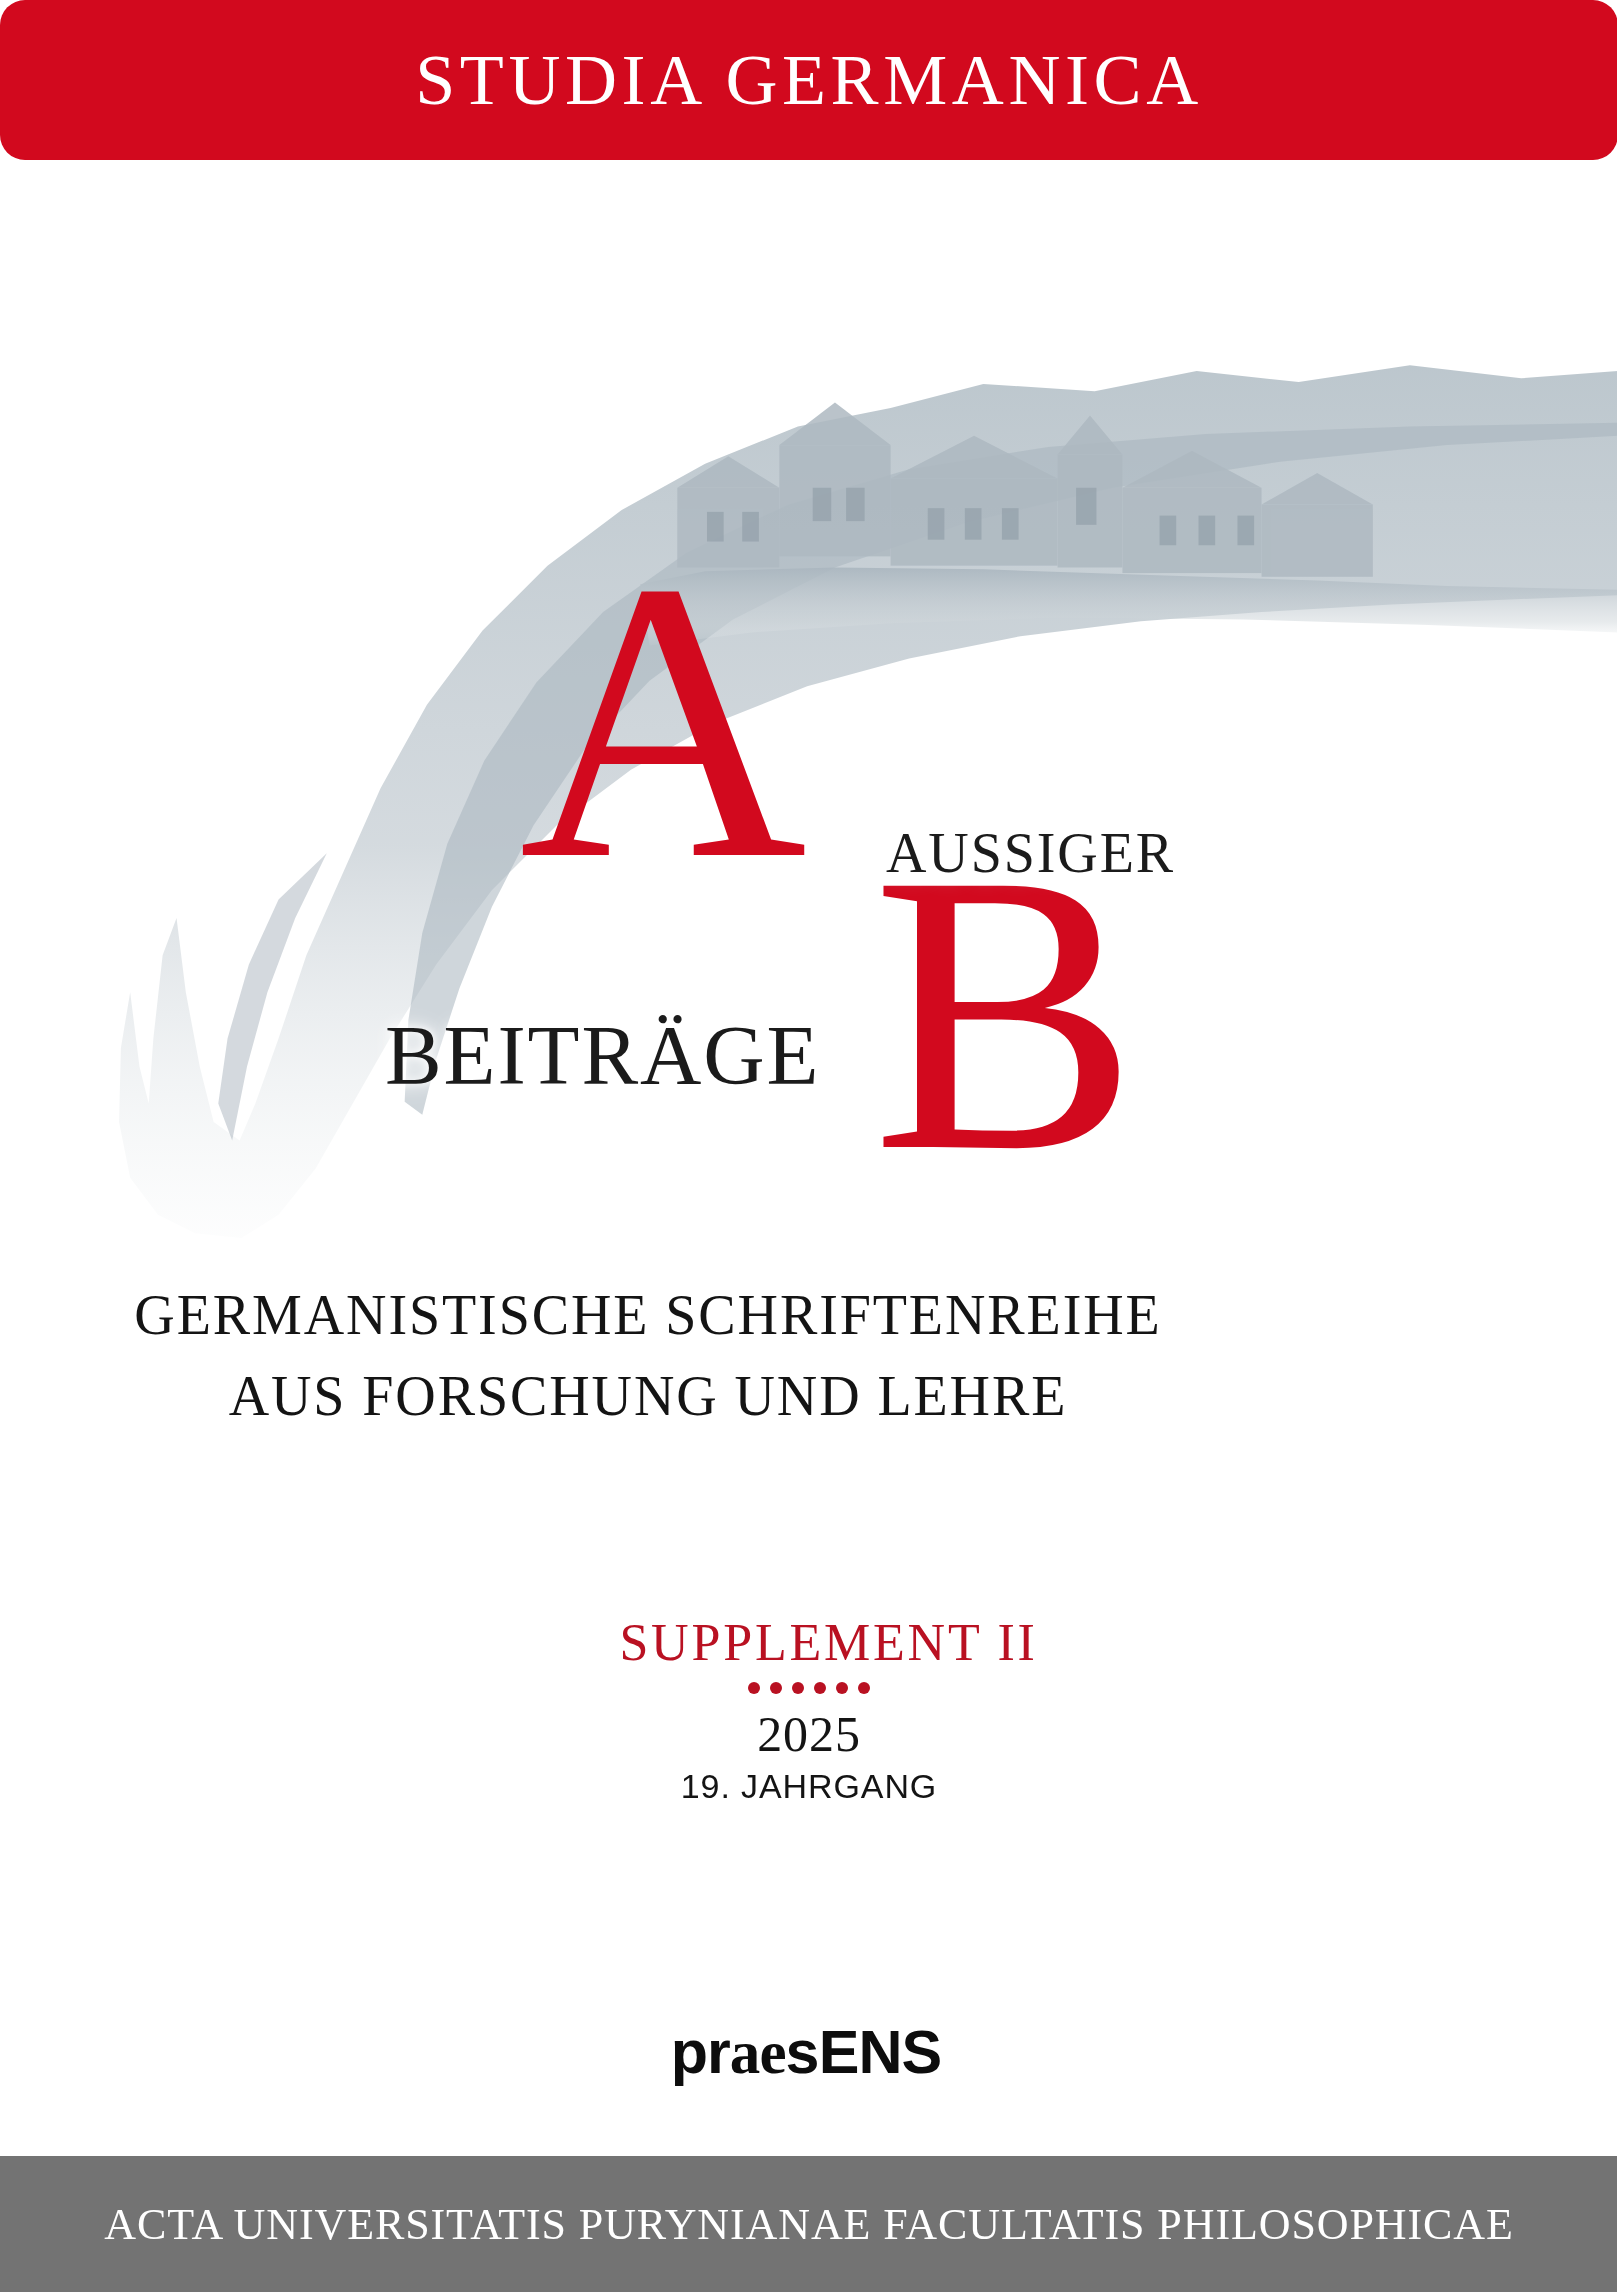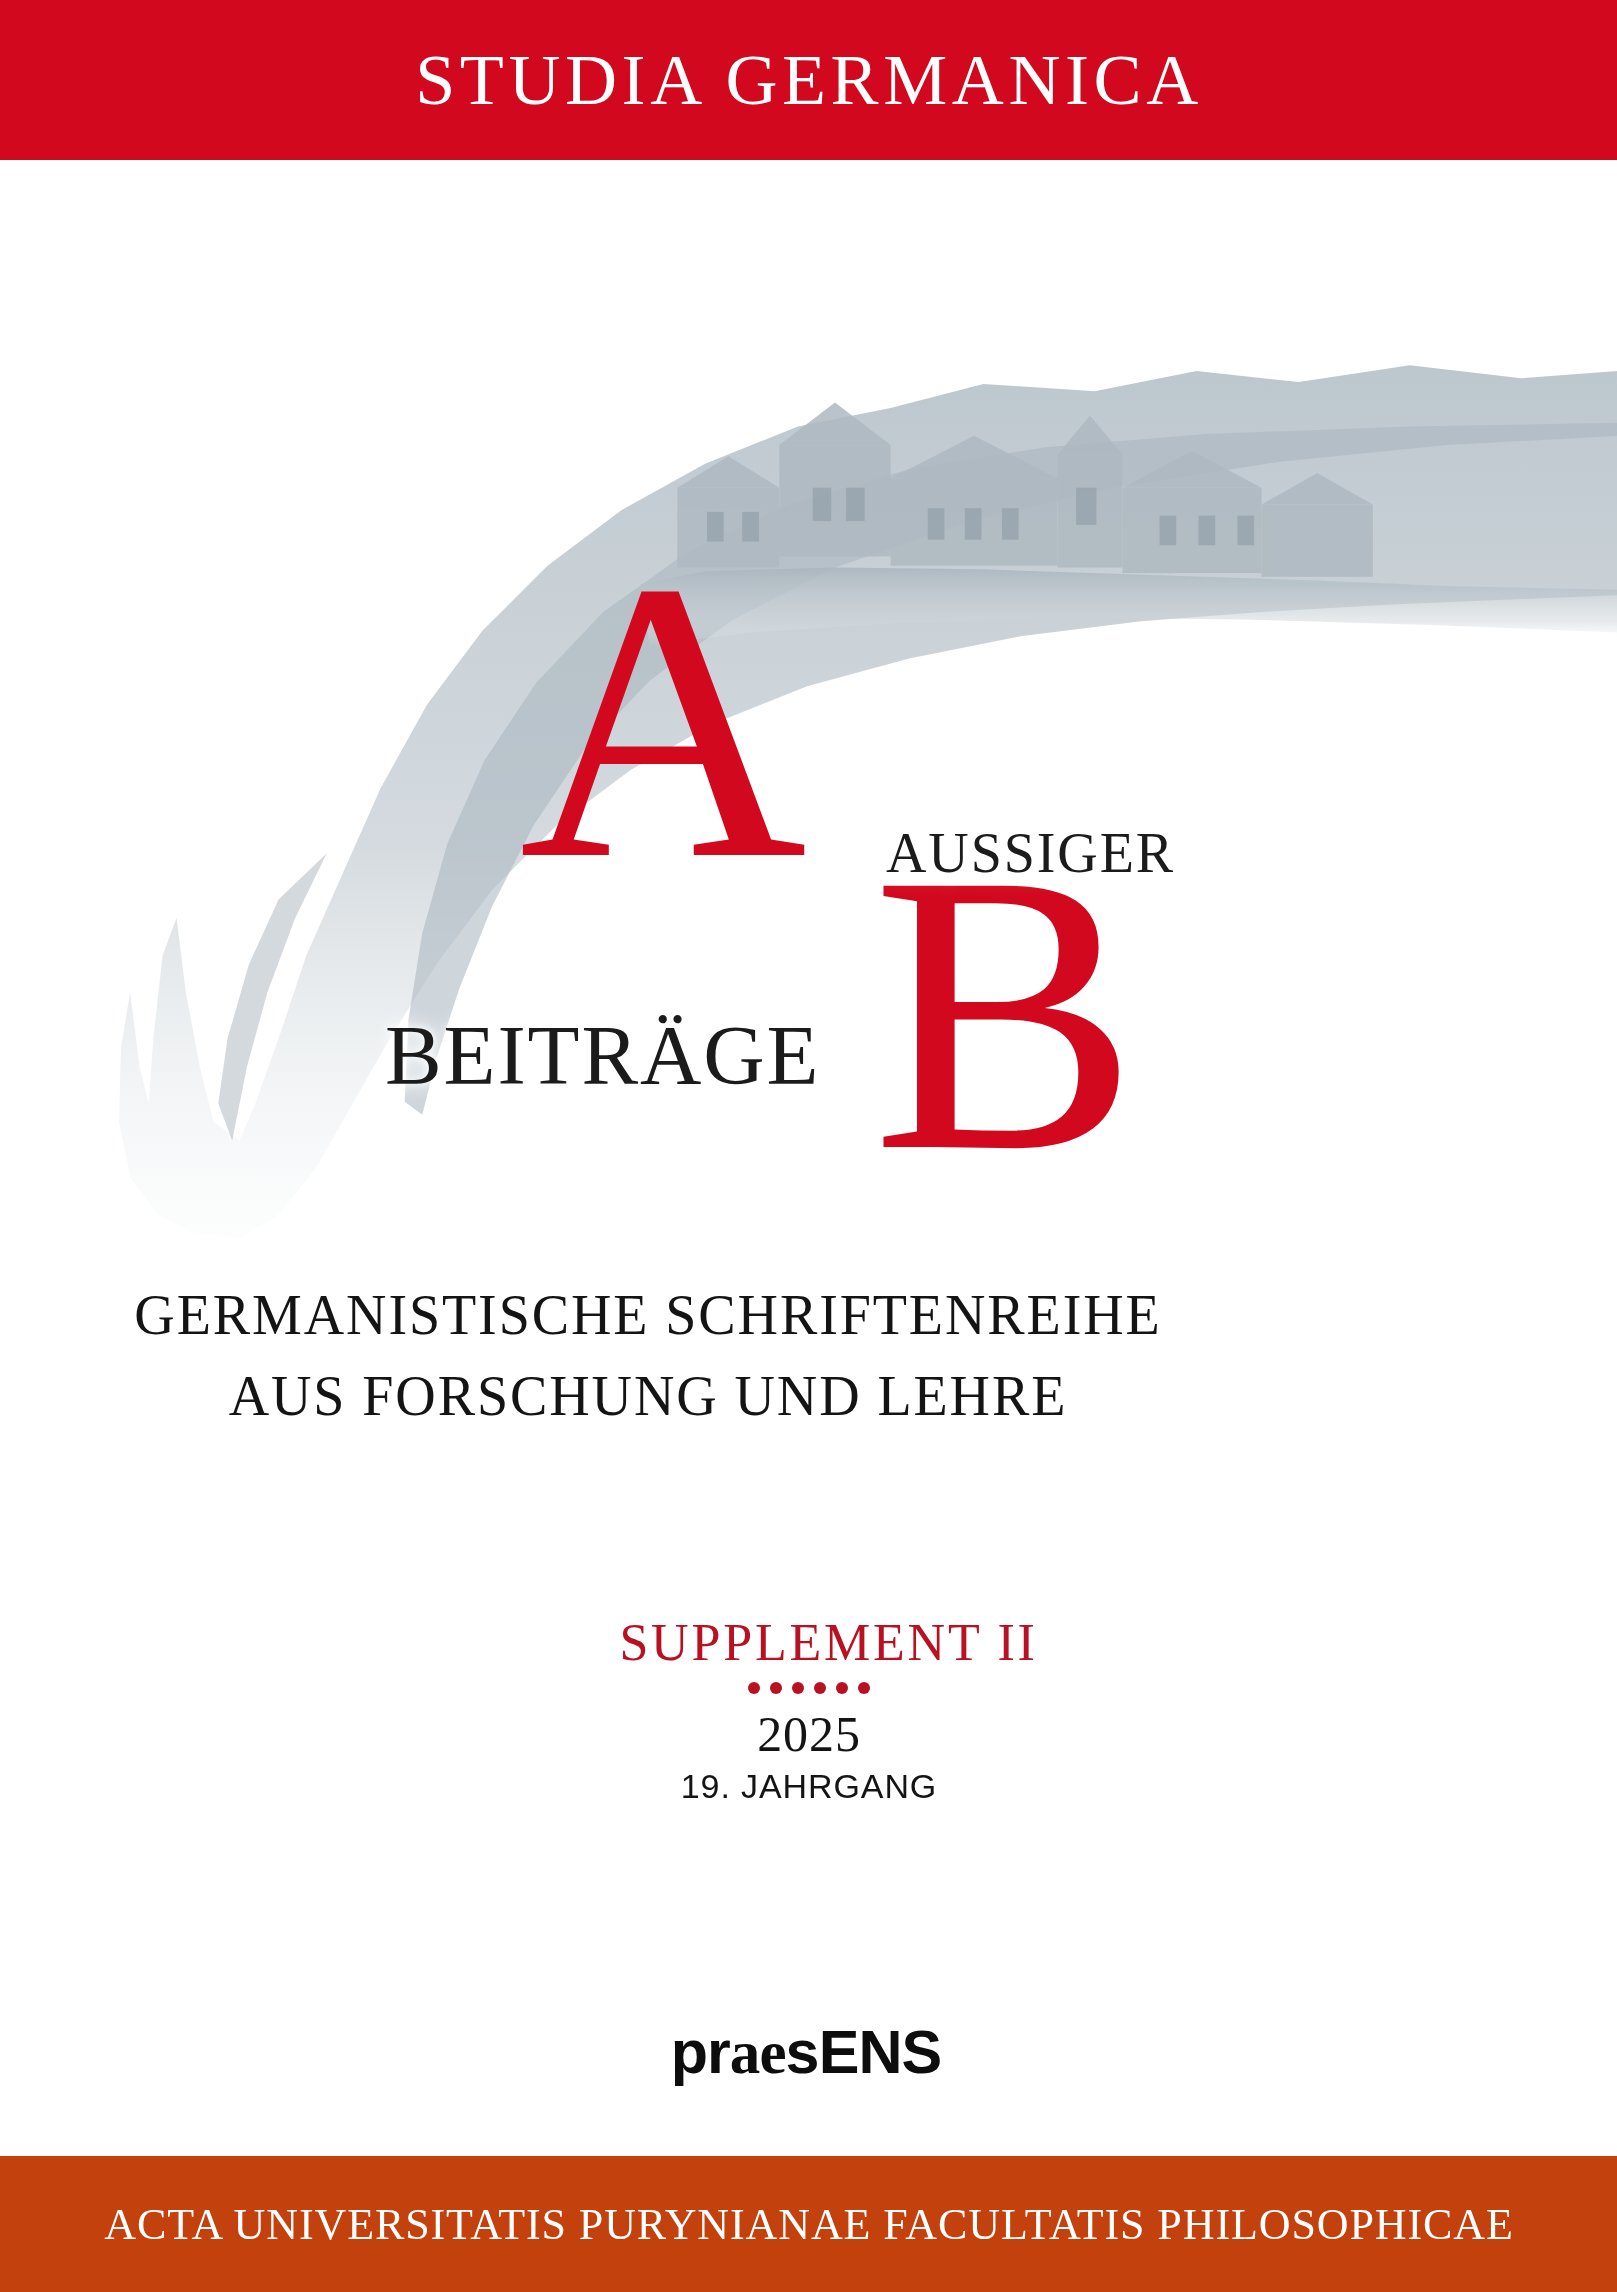--- a/index.html
+++ b/index.html
@@ -27,20 +27,21 @@
   .top-banner {
     position: absolute;
     left: 0;
     top: 0;
     width: 1618px;
     height: 160px;
     background: #d2091e;
     display: flex;
     align-items: center;
     justify-content: center;
+    border-radius: 25px;
   }
   .top-banner-title {
     color: #ffffff;
     font-family: "Liberation Serif", serif;
     font-size: 72px;
     letter-spacing: 4.6px;
     font-weight: 400;
     text-align: center;
     line-height: 1;
     white-space: nowrap;
@@ -192,21 +193,21 @@
     font-style: normal;
   }
 
   
   .bottom-banner {
     position: absolute;
     left: 0;
     bottom: 0;
     width: 1618px;
     height: 137px;
-    background: #c2410c;
+    background: #737373;
     display: flex;
     align-items: center;
     justify-content: center;
   }
   .bottom-banner-text {
     color: #ffffff;
     font-family: "Liberation Serif", serif;
     font-size: 44px;
     letter-spacing: 0.9px;
     white-space: nowrap;

